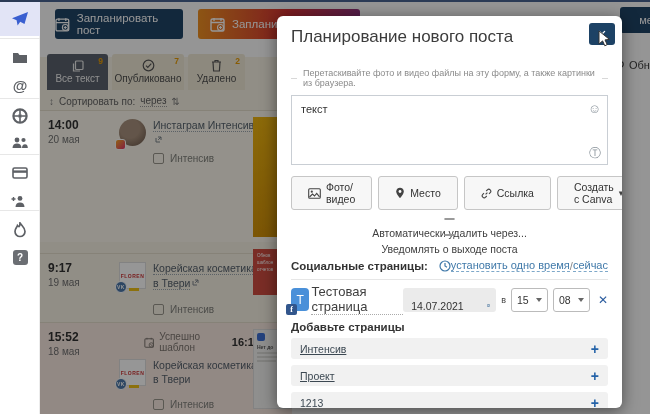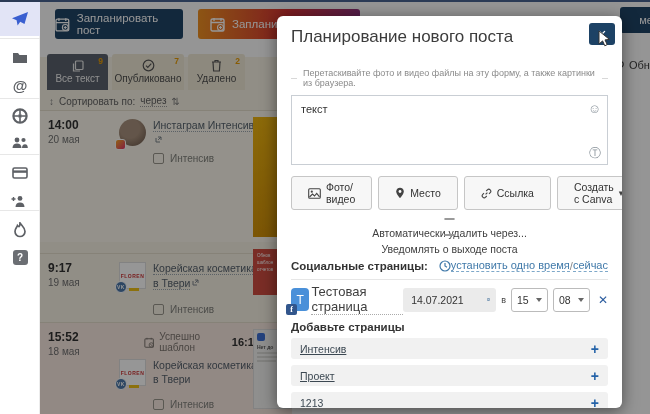--- a/index.html
+++ b/index.html
@@ -93,21 +93,21 @@
   .time-links { display:flex; align-items:center; font-size:11px; color:#4079a9; }
   .time-links .lnk { border-bottom:1px dashed #7ea8c9; }
   .m-hr { height:1px; background:#e6e6e6; margin:7px 0 6px 0; }
   .page-line { display:flex; align-items:center; height:27px; }
   .fb-ava { position:relative; width:23px; height:23px; border-radius:4px; background:#4a90d9; color:#fff; font-size:12px;
     display:flex; align-items:center; justify-content:center; }
   .fb-badge { position:absolute; left:-5px; bottom:-4px; width:11px; height:11px; border-radius:2px; background:#32568c;
     color:#fff; font-size:8px; font-weight:bold; display:flex; align-items:center; justify-content:center; font-family:"Liberation Serif",serif; }
   .pg-name { margin-left:2px; font-size:13px; color:#3e3e3e; border-bottom:1px dotted #aaa; }
   .pg-controls { margin-left:auto; display:flex; align-items:center; gap:5px; }
-  .date-field { display:flex; align-items:center; gap:16px; background:#ebebeb; border-radius:3px; height:24px; padding:0 6px 0 8px; width:93px; }
+  .date-field { display:flex; align-items:flex-end; gap:16px; background:#ebebeb; border-radius:3px; height:24px; padding:0 6px 0 8px; width:93px; }
   .date-field input { border:0; background:transparent; width:60px; font-size:10.5px; color:#333; font-family:inherit; outline:none; }
   .prep { font-size:9px; color:#444; }
   .timebox { display:flex; align-items:center; justify-content:space-between; width:37px; height:24px; border:1px solid #bbb;
     border-radius:3px; background:#fff; font-size:10.5px; color:#333; padding:0 5px; }
   .caret { width:0; height:0; border-left:3.5px solid transparent; border-right:3.5px solid transparent; border-top:4px solid #666; }
   .x-remove { color:#2b5c9e; font-weight:bold; font-size:12px; margin-left:3px; }
   .add-h { margin-top:8px; font-size:11.5px; font-weight:bold; color:#333; }
   .add-list { margin-top:5px; }
   .page-row { display:flex; align-items:center; justify-content:space-between; height:21px; background:#f1f1f1;
     border-radius:3px; padding:0 9px; margin-bottom:6px; }

